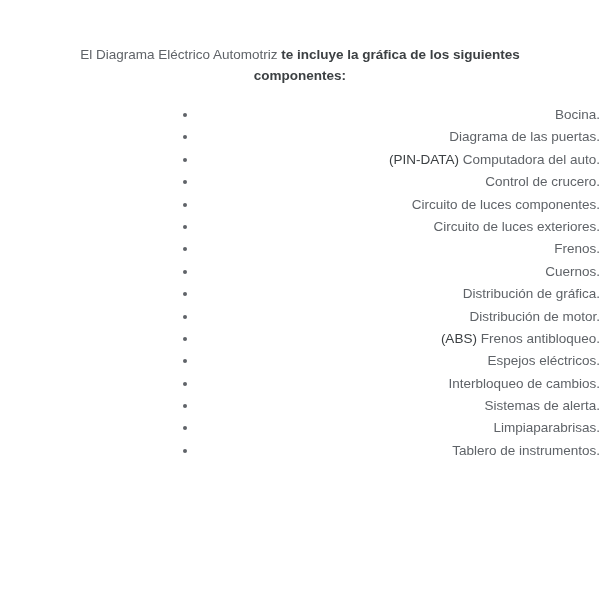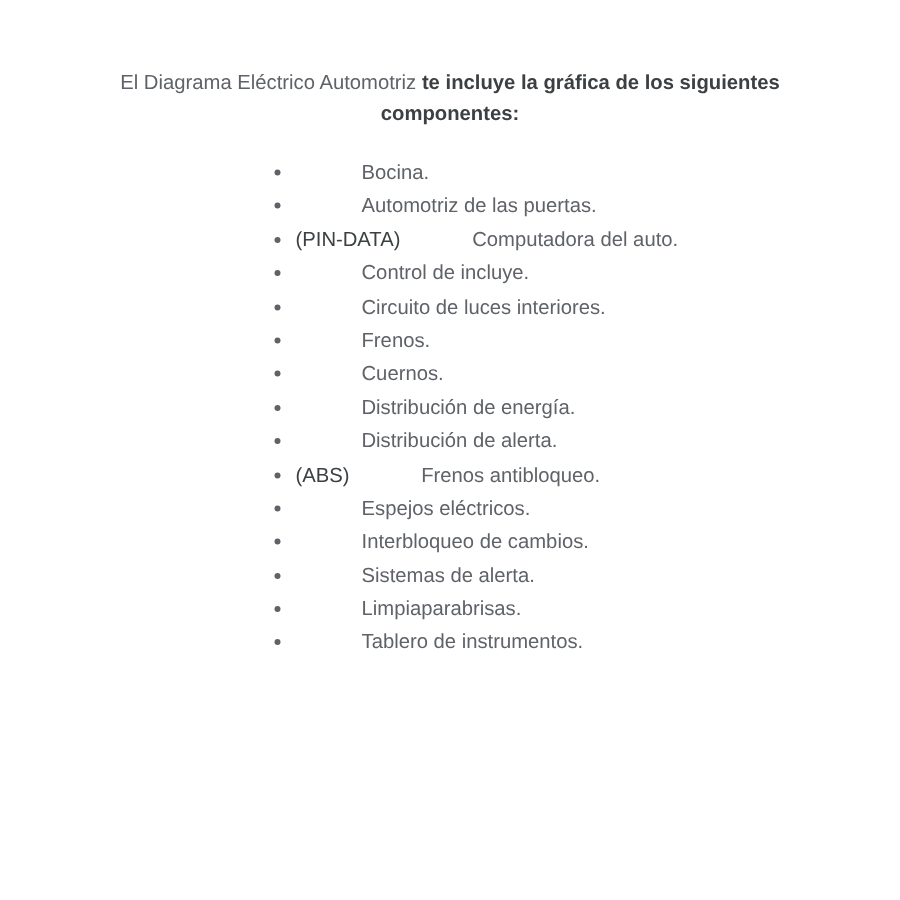--- a/index.html
+++ b/index.html
@@ -1,20 +1,20 @@
 <!DOCTYPE html>
 <html style="--background: #ffffff; --text: #5f6368; --emphasis: #3c4043;"><head>
 <meta charset="utf-8">
 <style>
   :root {
     --background: #ffffff;
     --text: #5f6368;
     --emphasis: #3c4043;
   }
-  * { margin: 0; padding: 0; box-sizing: border-box; }
+  * { margin: 0; padding: 0; box-sizing: border-box; text-align: right; }
   html, body {
     width: 600px;
     height: 600px;
     background: var(--background);
     font-family: "Liberation Sans", "DejaVu Sans", sans-serif;
     overflow: hidden;
   }
   .page {
     width: 600px;
     height: 600px;
@@ -61,40 +61,40 @@
     background: var(--text);
   }
   .li-prefix {
     font-weight: 400;
     color: var(--emphasis);
   }
   .li-prefix:empty { display: none; }
   .li-text {
     font-weight: 400;
     color: var(--text);
-    margin-left: 44px;
   }
 </style>
 </head>
 <body>
 
 <div class="page">
 
   <p class="header"><span class="intro">El Diagrama Eléctrico Automotriz</span> <span class="emphasis">te incluye la gráfica de los siguientes componentes:</span></p>
 
   <ul class="component-list">
     <li> <span class="li-text">Bocina.</span></li>
-    <li> <span class="li-text">Automotriz de las puertas.</span></li>
+    <li> <span class="li-text">Diagrama de las puertas.</span></li>
     <li><span class="li-prefix">(PIN-DATA)</span> <span class="li-text">Computadora del auto.</span></li>
-    <li> <span class="li-text">Control de incluye.</span></li>
-    <li> <span class="li-text">Circuito de luces interiores.</span></li>
+    <li> <span class="li-text">Control de crucero.</span></li>
+    <li> <span class="li-text">Circuito de luces componentes.</span></li>
+    <li> <span class="li-text">Circuito de luces exteriores.</span></li>
     <li> <span class="li-text">Frenos.</span></li>
     <li> <span class="li-text">Cuernos.</span></li>
-    <li> <span class="li-text">Distribución de energía.</span></li>
-    <li> <span class="li-text">Distribución de alerta.</span></li>
+    <li> <span class="li-text">Distribución de gráfica.</span></li>
+    <li> <span class="li-text">Distribución de motor.</span></li>
     <li><span class="li-prefix">(ABS)</span> <span class="li-text">Frenos antibloqueo.</span></li>
     <li> <span class="li-text">Espejos eléctricos.</span></li>
     <li> <span class="li-text">Interbloqueo de cambios.</span></li>
     <li> <span class="li-text">Sistemas de alerta.</span></li>
     <li> <span class="li-text">Limpiaparabrisas.</span></li>
     <li> <span class="li-text">Tablero de instrumentos.</span></li>
   </ul>
 
 </div>
 

